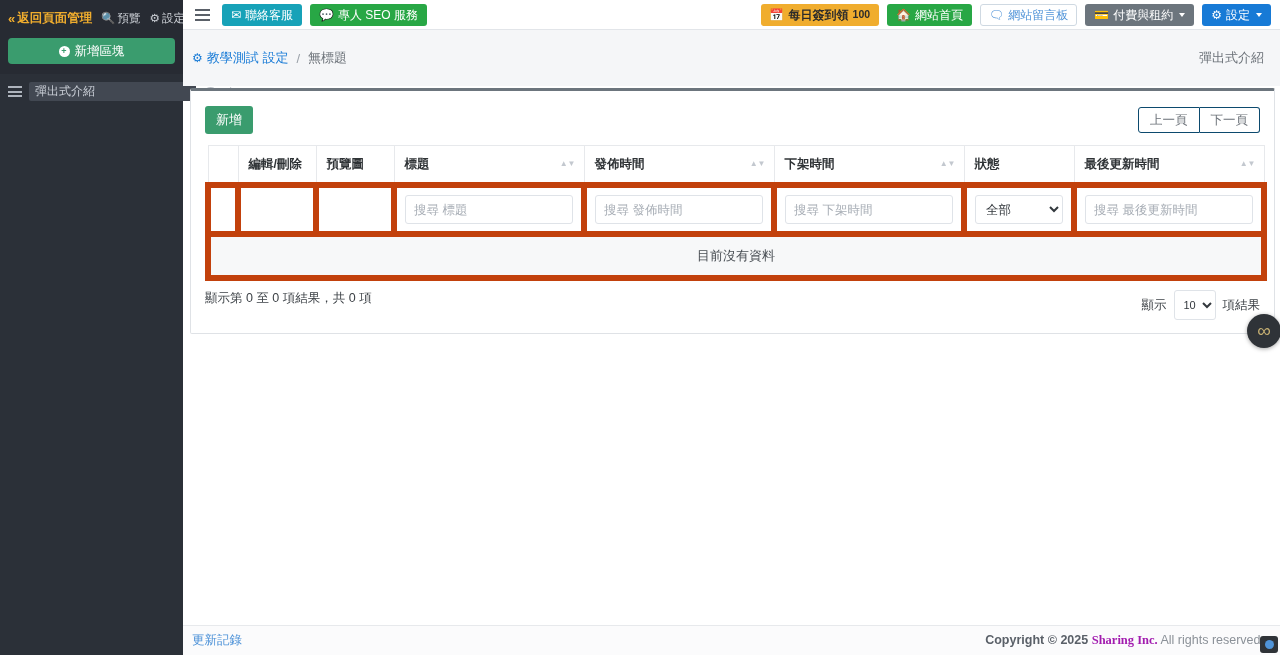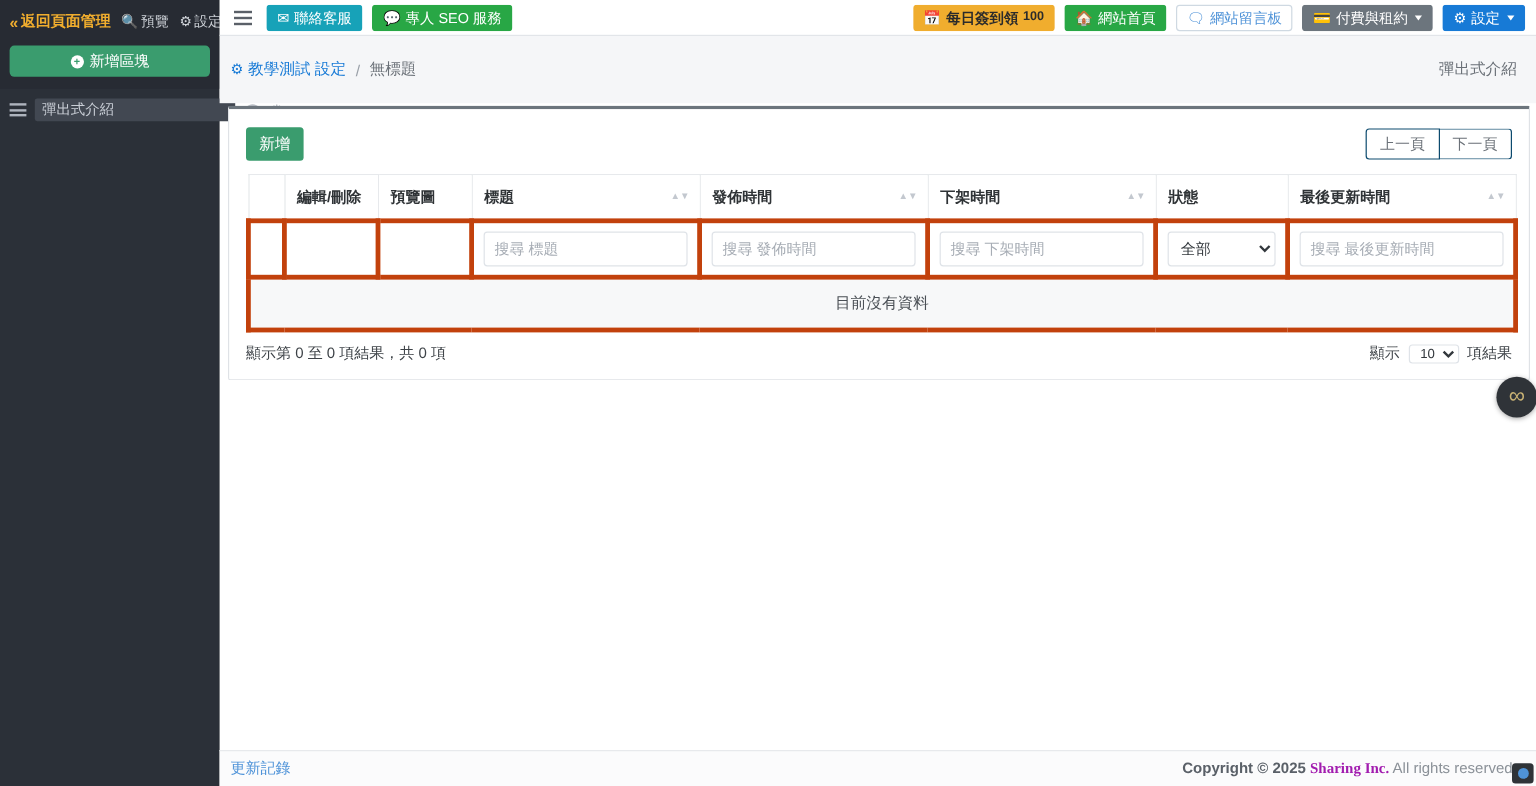--- a/index.html
+++ b/index.html
@@ -187,21 +187,21 @@
     height: 34px;
     cursor: pointer;
   }
   table.dt th .sortic {
     position: absolute; right: 8px; top: 50%;
     transform: translateY(-50%);
     color: #c3c8cf; font-size: 8px; line-height: 1;
     display: flex; flex-direction: column; gap: 1px;
   }
   table.dt td {
-    border: 4px solid #c2410c;
+    border: 6px solid #c2410c;
     padding: 7px 8px;
     vertical-align: middle;
     height: 44px;
   }
   .filter-in {
     width: 100%; height: 29px;
     border: 1px solid #dfe3e8; border-radius: 3px;
     padding: 0 8px; font-size: 12.5px; color: #33383d;
     font-family: inherit; background: #fff;
   }
@@ -214,21 +214,21 @@
 
   
   .card-foot {
     display: flex; align-items: flex-start;
     padding: 9px 14px 13px 14px;
     font-size: 12.5px; color: #3d4247;
   }
   .foot-right { margin-left: auto; display: flex; align-items: center; gap: 7px; }
   .len-sel {
     border: 1px solid #dfe3e8; border-radius: 3px;
-    height: 16px; font-size: 11px; padding: 0 2px 0 5px;
+    height: 30px; font-size: 11px; padding: 0 2px 0 5px;
     font-family: inherit; color: #33383d; background: #fff; cursor: pointer;
   }
 
   
   #pagefoot {
     position: absolute; left: 183px; bottom: 0;
     width: 1097px; height: 30px;
     background: #fbfbfc;
     border-top: 1px solid #e7e9ec;
     display: flex; align-items: center;

